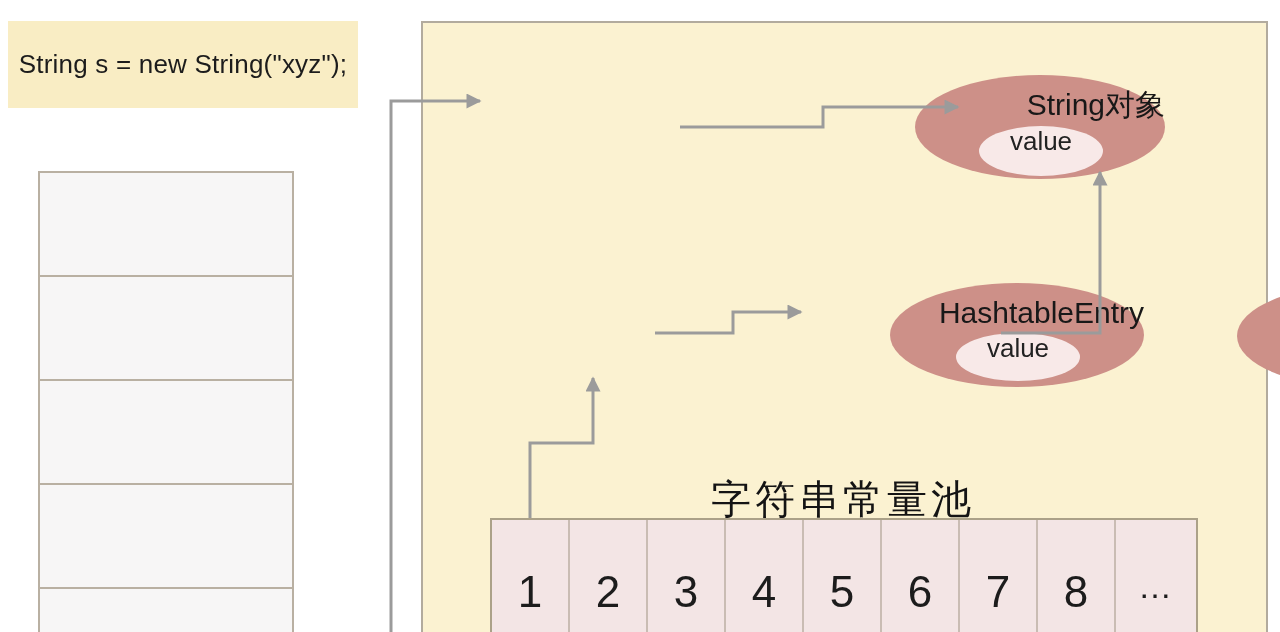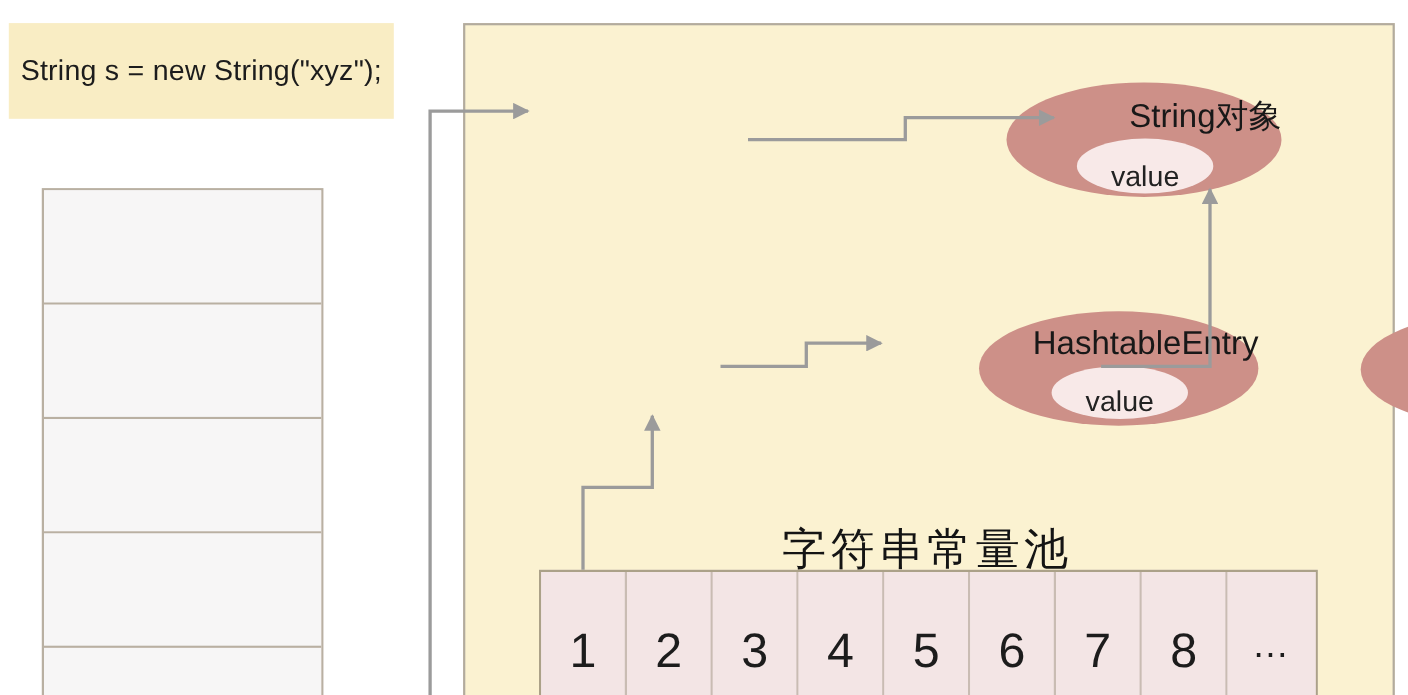--- a/index.html
+++ b/index.html
@@ -34,21 +34,21 @@
   .e-outer{
     position:absolute;border-radius:50%;background:#cd9088;
     text-align:center;
   }
   .e-title{
     position:absolute;left:0;right:0;text-align:right;
     font-size:30px;color:#181818;white-space:nowrap;
   }
   .e-inner{
     position:absolute;border-radius:50%;background:#f8e9e8;
-    display:flex;align-items:flex-end;justify-content:center;
+    display:flex;align-items:flex-start;justify-content:center;
     font-size:26px;color:#222;
   }
   #eso1{left:492px;top:52px;width:250px;height:104px;}
   #eso1 .e-title{top:10px;}
   #eso1-inner{left:556px;top:103px;width:124px;height:50px;}
   #ehash{left:467px;top:260px;width:254px;height:104px;}
   #ehash .e-title{top:13px;}
   #ehash-inner{left:533px;top:310px;width:124px;height:48px;}
   #eso2{left:814px;top:261px;width:254px;height:104px;}
   #eso2 .e-title{top:12px;}

